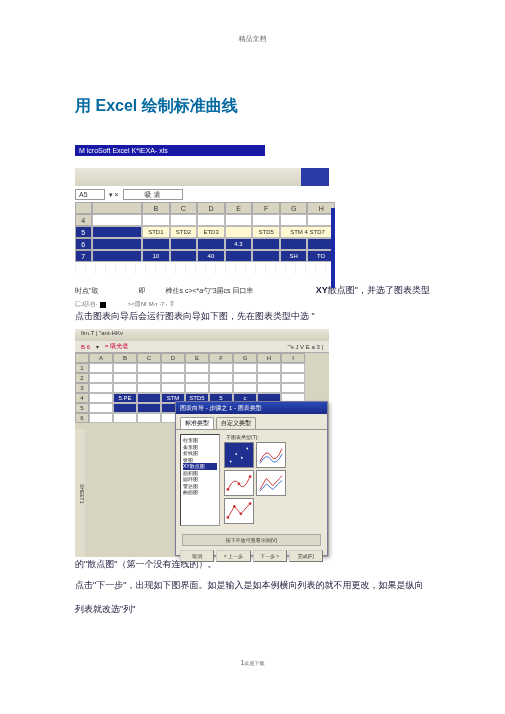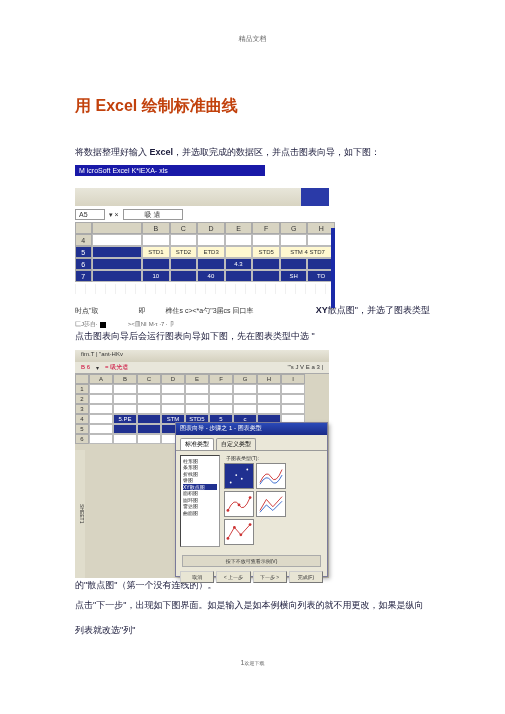--- a/index.html
+++ b/index.html
@@ -1,19 +1,19 @@
 <!DOCTYPE html>
 <html><head>
 <meta charset="utf-8">
 <style>
   * { margin: 0; padding: 0; box-sizing: border-box; }
   body { width: 505px; height: 714px; background: #fff; font-family: "SimSun", "Microsoft YaHei", sans-serif; position: relative; }
   .page-header { text-align: center; font-size: 7px; color: #666; padding-top: 34px; }
   .content { padding: 0 75px; }
-  .title { font-size: 16px; color: #c2410c; margin-top: 52px; margin-bottom: 28px; }
+  .title { font-size: 16px; color: #0369a1; margin-top: 52px; margin-bottom: 28px; }
   .title-en { font-family: Arial, sans-serif; }
   .para { font-size: 9px; color: #1a1a3a; line-height: 1.6; margin-bottom: 6px; }
   .bold { font-weight: bold; }
   .img1-wrap { margin-top: 4px; margin-bottom: 10px; }
   .titlebar1 { background: #1919a8; color: #fff; font-size: 7px; padding: 2px 4px; width: 190px; height: 11px; display: flex; align-items: center; }
   .excel-strip { height: 18px; width: 254px; background: linear-gradient(#e8e6da, #d8d4c2); position: relative; margin-top: 12px; }
   .excel-strip::after { content:""; position:absolute; right:0; top:0; width:28px; height:100%; background:#2a3aa8; }
   .cellref { display:flex; align-items:center; gap:4px; font-size:7px; color:#333; margin-top:3px; }
   .cellref .box { border:1px solid #999; background:#fff; width:30px; height:11px; display:inline-flex; align-items:center; padding:0 3px; }
   .cellref .fbox { border:1px solid #999; background:#fff; width:60px; height:11px; display:inline-flex; align-items:center; justify-content:center; }
@@ -68,23 +68,20 @@
 </head>
 <body>
 
 <div class="page-header">精品文档</div>
 
 <div class="content">
   <h1 class="title">
     <span>用 </span><span class="title-en">Excel</span><span> 绘制标准曲线</span>
   </h1>
 
-  <p class="para">
-    <span>将数据整理好输入 </span><span class="bold">Excel</span><span>，并选取完成的数据区，并点击图表向导，如下图：</span>
-  </p>
 
   <div class="img1-wrap">
     <div class="titlebar1">M icroSoft Excel   K*IEXA- xls</div>
     <div class="excel-strip"></div>
     <div class="cellref">
       <span class="box">A5</span>
       <span>▾ ×</span>
       <span class="fbox">吸 遺</span>
     </div>
     <div class="sheet1">

